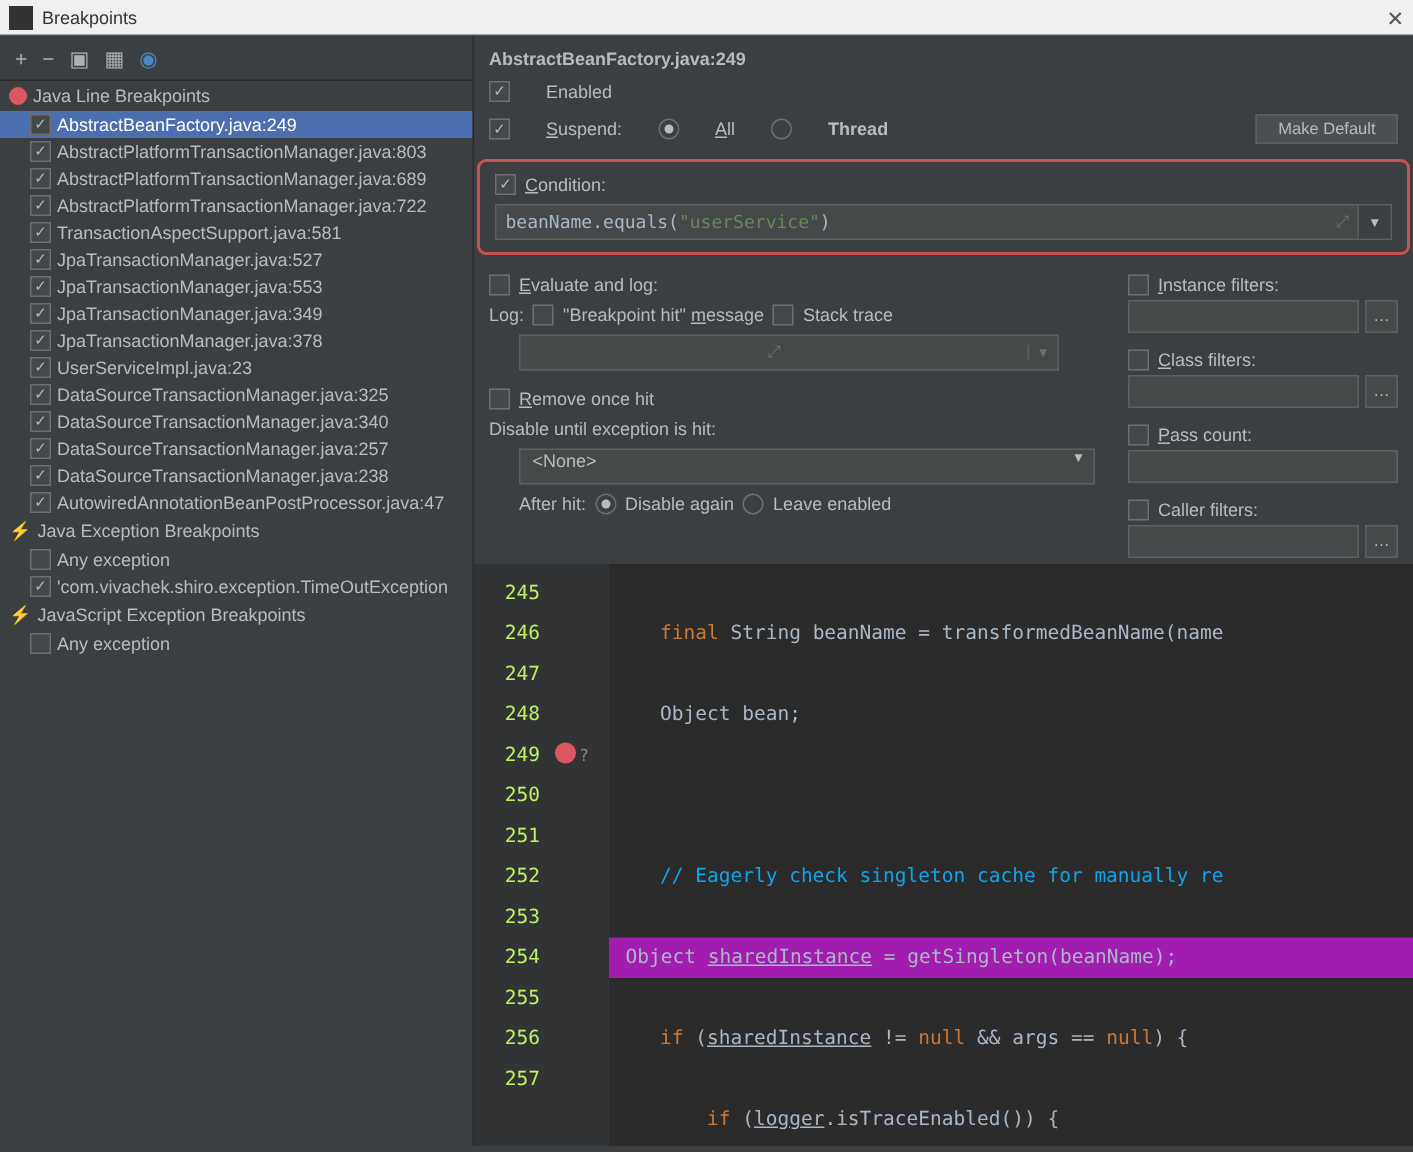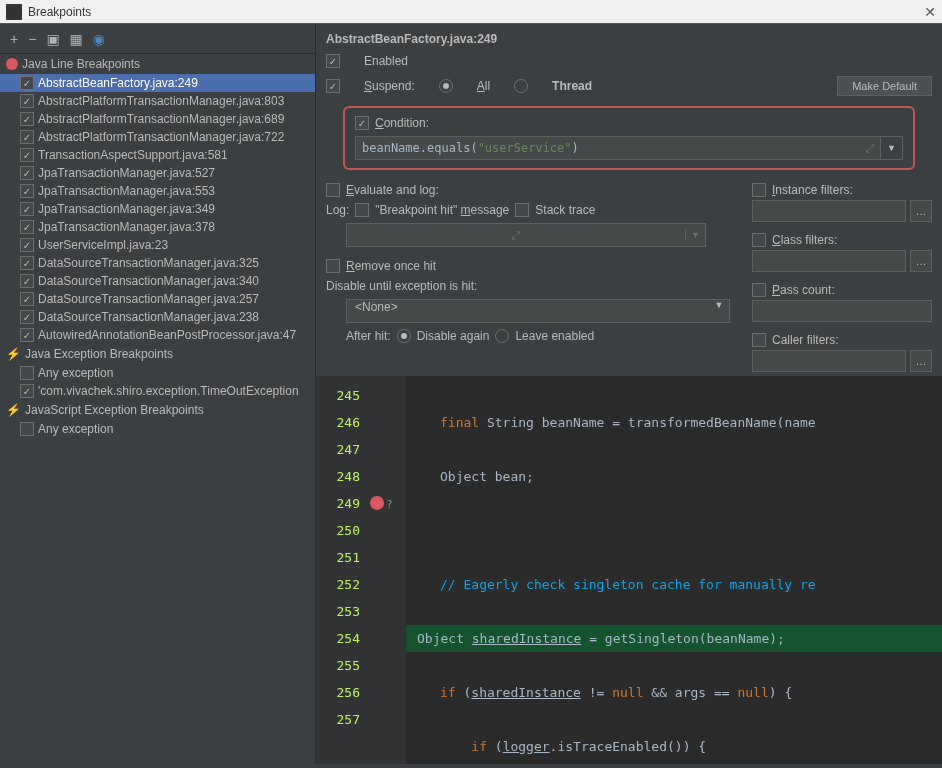--- a/index.html
+++ b/index.html
@@ -116,21 +116,21 @@
   margin-left: auto;
   background: #4c5052;
   border: 1px solid #5e6060;
   color: #bbbbbb;
   padding: 3px 14px;
   font-size: 11px;
 }
 .cond-box {
   border: 2px solid #c75450;
   border-radius: 6px;
-  margin: 6px 27px;
+  margin: 6px 2px;
   padding: 8px 10px;
 }
 .cond-input-wrap {
   display: flex;
   align-items: center;
   background: #45494a;
   border: 1px solid #5e6060;
   margin-top: 6px;
 }
 .cond-token-m { color: #a9b7c6; }
@@ -204,21 +204,21 @@
 }
 .gutter-icons .qm { font-size: 11px; color: #888; margin-left: 2px; }
 .code-lines {
   padding: 6px 0;
   line-height: 27px;
   flex: 1;
   white-space: pre;
   overflow: hidden;
 }
 .code-lines .ln { padding-left: 34px; color: #a9b7c6; }
-.code-lines .ln.hl { background: #14532d; padding-left: 11px; }
+.code-lines .ln.hl { background: #a21caf; padding-left: 11px; }
 .kw { color: #cc7832; }
 .com { color: #0ea5e9; }
 .ul-id { text-decoration: underline; }
 </style>
 </head>
 <body>
 
 <div class="titlebar">
   <div class="ij-icon"></div>
   <span>Breakpoints</span>

